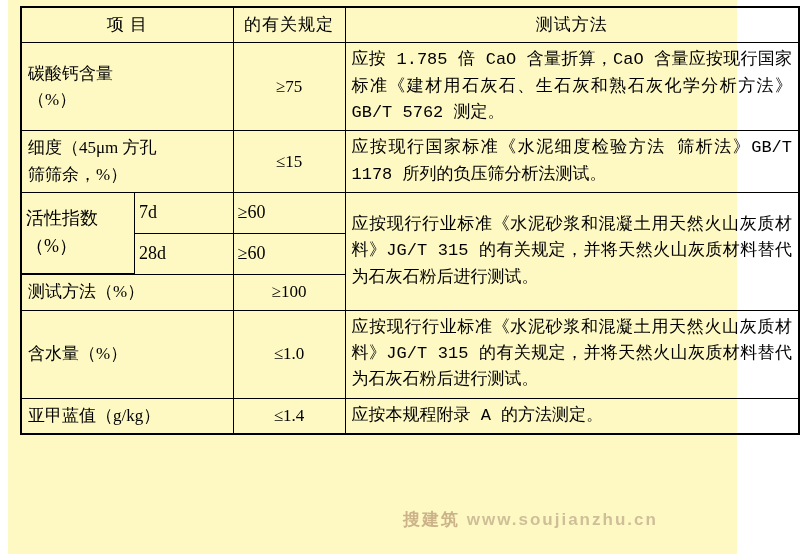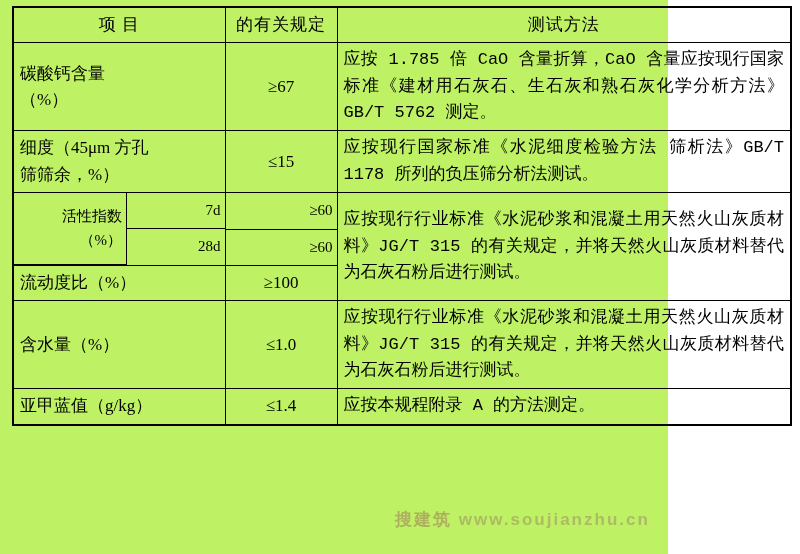--- a/index.html
+++ b/index.html
@@ -10,24 +10,24 @@
   body {
     width: 800px;
     height: 554px;
     position: relative;
     font-family: "Liberation Serif", "DejaVu Serif", serif;
     overflow: hidden;
   }
 
   .sheet {
     position: absolute;
-    left: 0; top: 0;
-    width: 668px;
+    left: 8px; top: 0;
+    width: 729px;
     height: 554px;
-    background: #bef264;
+    background: #fef9c3;
   }
 
   table.spec {
     position: absolute;
     left: 12px;
     top: 6px;
     width: 778px;
     border-collapse: collapse;
     table-layout: fixed;
   }
@@ -81,22 +81,22 @@
   }
   table.inner {
     border-collapse: collapse;
     width: 100%;
     table-layout: fixed;
   }
   table.inner td {
     border: 0;
     border-bottom: 1px solid #000000;
     padding: 6px 4px;
-    text-align: right;
-    font-size: 15px;
+    text-align: left;
+    font-size: 18px;
   }
   table.inner tr:last-child td {
     border-bottom: 0;
   }
   table.inner td.left-lbl {
     width: 104px;
     border-right: 1px solid #000000;
   }
 
   .watermark {
@@ -134,21 +134,21 @@
         <td>项        目</td>
         <td>的有关规定</td>
         <td>测试方法</td>
       </tr>
 
       <tr>
         <td class="item-cell">
           <div>碳酸钙含量</div>
           <div>（%）</div>
         </td>
-        <td class="index-cell">≥67</td>
+        <td class="index-cell">≥75</td>
         <td class="method-cell">应按 1.785 倍 CaO 含量折算，CaO 含量应按现行国家标准《建材用石灰石、生石灰和熟石灰化学分析方法》GB/T 5762 测定。</td>
       </tr>
 
       <tr>
         <td class="item-cell">
           <div>细度（45μm 方孔</div>
           <div>筛筛余，%）</div>
         </td>
         <td class="index-cell">≤15</td>
         <td class="method-cell">应按现行国家标准《水泥细度检验方法    筛析法》GB/T 1178 所列的负压筛分析法测试。</td>
@@ -181,21 +181,21 @@
               <td>≥60</td>
             </tr>
           </tbody>
             </table>
         </td>
         <td class="method-cell" rowspan="2">应按现行行业标准《水泥砂浆和混凝土用天然火山灰质材料》JG/T 315 的有关规定，并将天然火山灰质材料替代为石灰石粉后进行测试。</td>
       </tr>
 
       <tr>
         <td class="item-cell">
-          <span>流动度比（%）</span>
+          <span>测试方法（%）</span>
         </td>
         <td class="index-cell">≥100</td>
       </tr>
 
       <tr>
         <td class="item-cell">
           <span>含水量（%）</span>
         </td>
         <td class="index-cell">≤1.0</td>
         <td class="method-cell">应按现行行业标准《水泥砂浆和混凝土用天然火山灰质材料》JG/T 315 的有关规定，并将天然火山灰质材料替代为石灰石粉后进行测试。</td>

